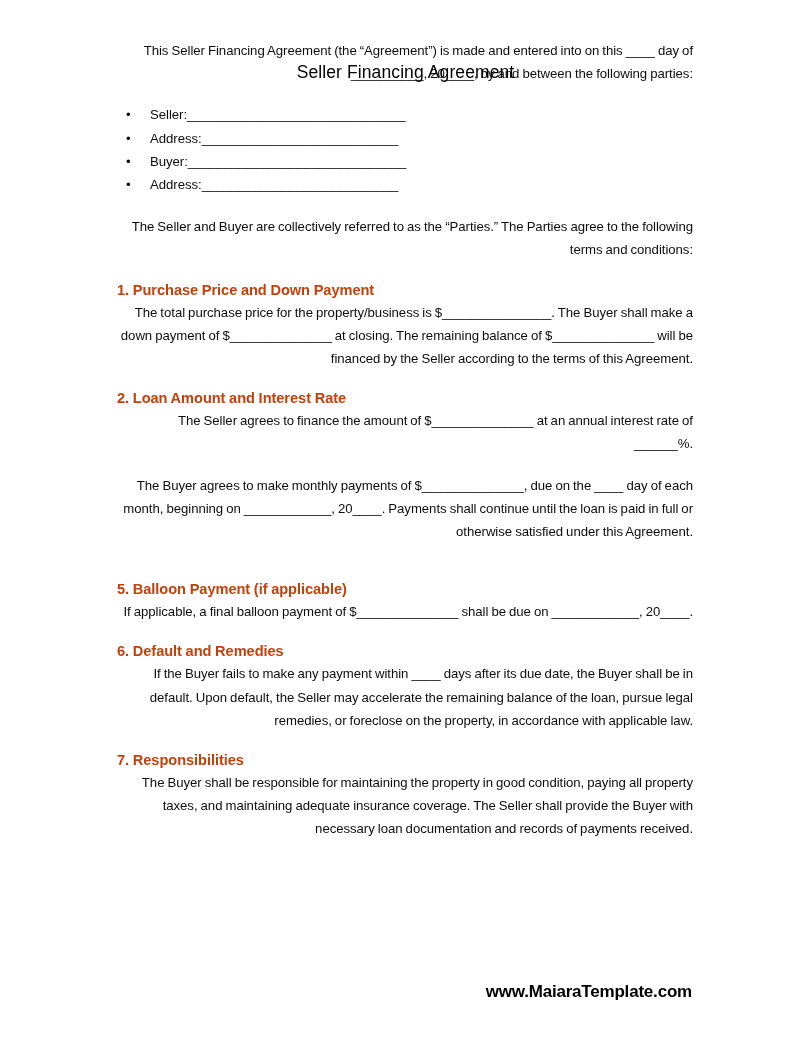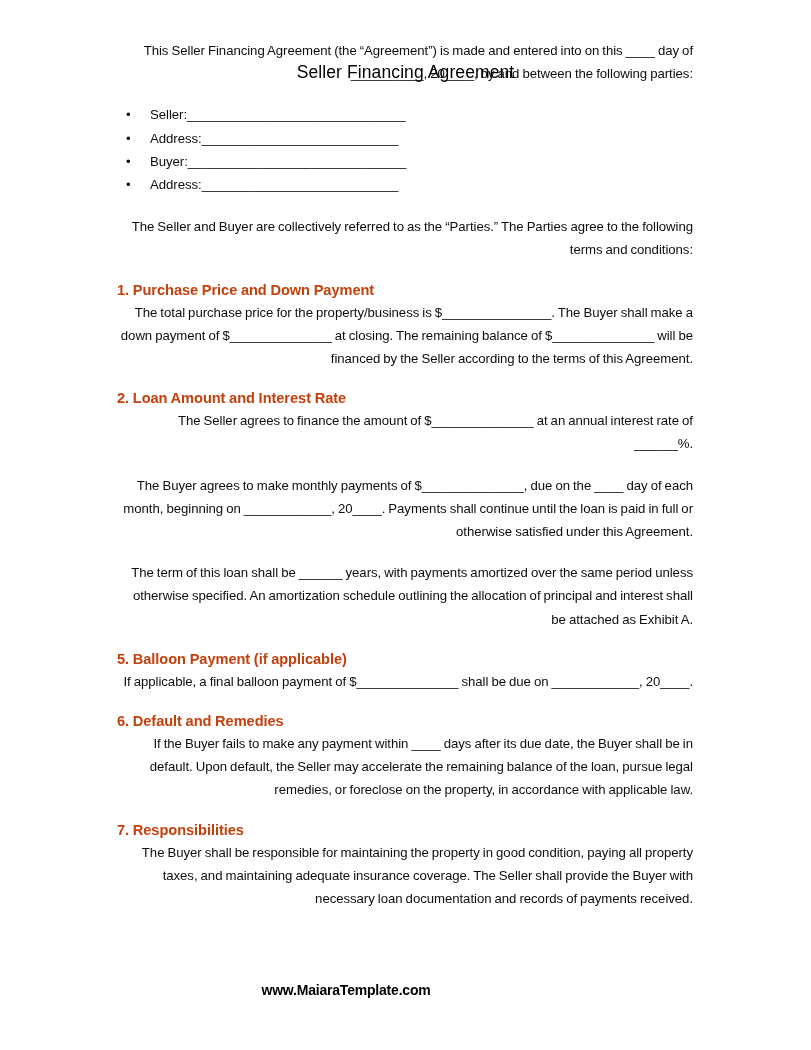--- a/index.html
+++ b/index.html
@@ -78,23 +78,23 @@
     margin: 0 0 1px 0;
     letter-spacing: -0.05px;
     word-spacing: -0.3px;
     color: #c2410c;
   }
   .footer-watermark {
     position: absolute;
     left: 0;
     right: 0;
     top: 982px;
-    text-align: center;
+    text-align: right;
     padding-right: 119px;
-    font-size: 14px;
+    font-size: 17px;
     font-weight: bold;
     letter-spacing: -0.2px;
     color: #000000;
   }
 </style>
 </head>
 <body>
 
 <div class="page">
 
@@ -137,21 +137,20 @@
     <div class="section">
       <h2 class="section-heading">2. Loan Amount and Interest Rate</h2>
       <p class="body-text">The Seller agrees to finance the amount of $______________ at an annual interest rate of ______%.</p>
     </div>
 
     <div class="section">
       <p class="body-text">The Buyer agrees to make monthly payments of $______________, due on the ____ day of each month, beginning on ____________, 20____. Payments shall continue until the loan is paid in full or otherwise satisfied under this Agreement.</p>
     </div>
 
     <div class="section">
-      <p class="body-text">The term of this loan shall be ______ years, with payments amortized over the same period unless otherwise specified. An amortization schedule outlining the allocation of principal and interest shall be attached as Exhibit A.</p>
     </div>
 
     <div class="section">
       <h2 class="section-heading">5. Balloon Payment (if applicable)</h2>
       <p class="body-text">If applicable, a final balloon payment of $______________ shall be due on ____________, 20____.</p>
     </div>
 
     <div class="section">
       <h2 class="section-heading">6. Default and Remedies</h2>
       <p class="body-text">If the Buyer fails to make any payment within ____ days after its due date, the Buyer shall be in default. Upon default, the Seller may accelerate the remaining balance of the loan, pursue legal remedies, or foreclose on the property, in accordance with applicable law.</p>

